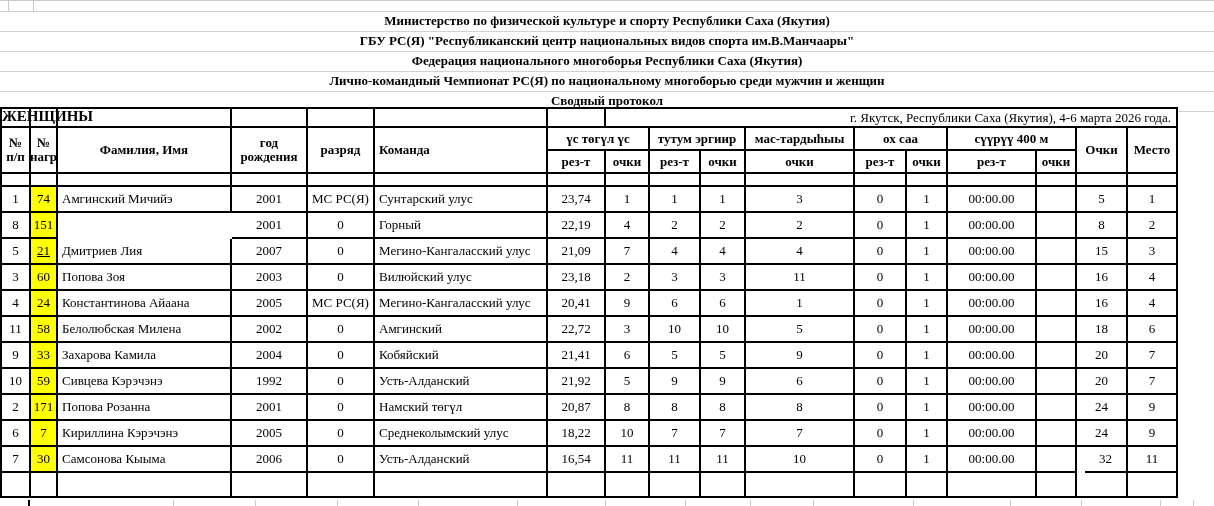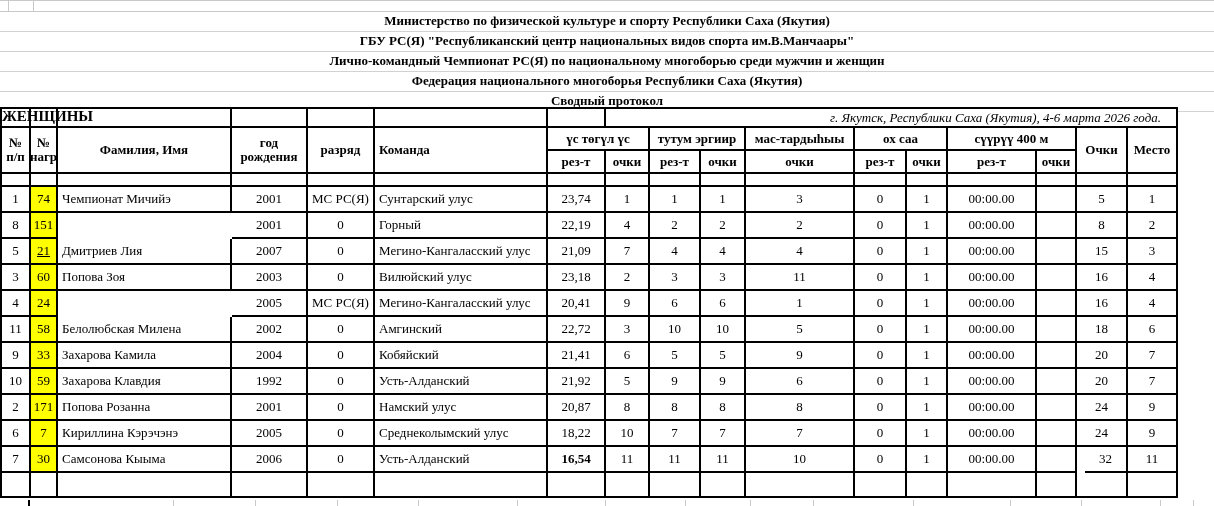--- a/index.html
+++ b/index.html
@@ -19,21 +19,21 @@
   
   #grid{position:absolute;left:0;top:107px;display:grid;
         grid-template-columns:29px 27px 174px 76px 67px 173px 58px 44px 51px 45px 109px 52px 41px 89px 40px 51px 50px;
         grid-template-rows:19px 23px 23px 13px repeat(11,26px) 25px;
         border-left:2px solid #000;border-top:2px solid #000;background:#fff;}
   .c{box-sizing:border-box;border-right:2px solid #000;border-bottom:2px solid #000;
      display:flex;align-items:center;justify-content:center;
      font-size:13px;line-height:1.05;overflow:visible;white-space:nowrap;}
   .hdr{font-weight:bold;text-align:center;white-space:pre-line;}
   .left{justify-content:flex-start;padding-left:4px;}
-  .right{justify-content:flex-end;padding-right:15px;font-style:italic;}
+  .right{justify-content:flex-end;padding-right:5px;}
   .bib{background:#ffff00;}
 
   
   #gender{position:absolute;left:2px;top:108px;z-index:3;font-weight:bold;font-size:15px;white-space:nowrap;}
 
   
   #botstrip{position:absolute;left:0;top:500px;width:1214px;height:6px;}
   .vgray2{position:absolute;top:0;width:1px;height:6px;background:#c9c9c9;}
   .vblack{position:absolute;top:0;width:2px;height:6px;background:#000;}
 </style>
@@ -43,22 +43,22 @@
 <div id="page">
 
   <div id="topstrip">
     <span class="vgray" style="left:8px"></span>
     <span class="vgray" style="left:33px"></span>
   </div>
 
   <div id="titles">
     <div class="title-row">Министерство по физической культуре и спорту Республики Саха (Якутия)</div>
     <div class="title-row">ГБУ РС(Я) "Республиканский центр национальных видов спорта им.В.Манчаары"</div>
+    <div class="title-row">Федерация национального многоборья Республики Саха (Якутия)</div>
     <div class="title-row">Лично-командный Чемпионат РС(Я) по национальному многоборью среди мужчин и женщин</div>
-    <div class="title-row">Федерация национального многоборья Республики Саха (Якутия)</div>
     <div class="title-row">Сводный протокол</div>
   </div>
 
   <div id="gender">ЖЕНЩИНЫ</div>
 
   <div id="grid">
 
     <div class="c" style="grid-area:1/1/2/2"></div>
     <div class="c" style="grid-area:1/2/2/3"></div>
     <div class="c" style="grid-area:1/3/2/4"></div>
@@ -106,21 +106,21 @@
       <div class="c" style="grid-area: 4 / 10;"></div>
       <div class="c" style="grid-area: 4 / 11;"></div>
       <div class="c" style="grid-area: 4 / 12;"></div>
       <div class="c" style="grid-area: 4 / 13;"></div>
       <div class="c" style="grid-area: 4 / 14;"></div>
       <div class="c" style="grid-area: 4 / 15;"></div>
       <div class="c" style="grid-area: 4 / 16;"></div>
       <div class="c" style="grid-area: 4 / 17;"></div>
       <div class="c" style="grid-area: 5 / 1;">1</div>
       <div class="c bib" style="grid-area: 5 / 2;">74</div>
-      <div class="c left" style="grid-area: 5 / 3;">Чемпионат Мичийэ</div>
+      <div class="c left" style="grid-area: 5 / 3;">Амгинский Мичийэ</div>
       <div class="c" style="grid-area: 5 / 4;">2001</div>
       <div class="c" style="grid-area: 5 / 5;">МС РС(Я)</div>
       <div class="c left" style="grid-area: 5 / 6;">Сунтарский улус</div>
       <div class="c" style="grid-area: 5 / 7;">23,74</div>
       <div class="c" style="grid-area: 5 / 8;">1</div>
       <div class="c" style="grid-area: 5 / 9;">1</div>
       <div class="c" style="grid-area: 5 / 10;">1</div>
       <div class="c" style="grid-area: 5 / 11;">3</div>
       <div class="c" style="grid-area: 5 / 12;">0</div>
       <div class="c" style="grid-area: 5 / 13;">1</div>
@@ -173,20 +173,21 @@
       <div class="c" style="grid-area: 8 / 10;">3</div>
       <div class="c" style="grid-area: 8 / 11;">11</div>
       <div class="c" style="grid-area: 8 / 12;">0</div>
       <div class="c" style="grid-area: 8 / 13;">1</div>
       <div class="c" style="grid-area: 8 / 14;">00:00.00</div>
       <div class="c" style="grid-area: 8 / 15;"></div>
       <div class="c" style="grid-area: 8 / 16;">16</div>
       <div class="c" style="grid-area: 8 / 17;">4</div>
       <div class="c" style="grid-area: 9 / 1;">4</div>
       <div class="c bib" style="grid-area: 9 / 2;">24</div>
+      <div class="c left" style="grid-area: 9 / 3;">Константинова Айаана</div>
       <div class="c" style="grid-area: 9 / 4;">2005</div>
       <div class="c" style="grid-area: 9 / 5;">МС РС(Я)</div>
       <div class="c left" style="grid-area: 9 / 6;">Мегино-Кангаласский улус</div>
       <div class="c" style="grid-area: 9 / 7;">20,41</div>
       <div class="c" style="grid-area: 9 / 8;">9</div>
       <div class="c" style="grid-area: 9 / 9;">6</div>
       <div class="c" style="grid-area: 9 / 10;">6</div>
       <div class="c" style="grid-area: 9 / 11;">1</div>
       <div class="c" style="grid-area: 9 / 12;">0</div>
       <div class="c" style="grid-area: 9 / 13;">1</div>
@@ -223,41 +224,41 @@
       <div class="c" style="grid-area: 11 / 10;">5</div>
       <div class="c" style="grid-area: 11 / 11;">9</div>
       <div class="c" style="grid-area: 11 / 12;">0</div>
       <div class="c" style="grid-area: 11 / 13;">1</div>
       <div class="c" style="grid-area: 11 / 14;">00:00.00</div>
       <div class="c" style="grid-area: 11 / 15;"></div>
       <div class="c" style="grid-area: 11 / 16;">20</div>
       <div class="c" style="grid-area: 11 / 17;">7</div>
       <div class="c" style="grid-area: 12 / 1;">10</div>
       <div class="c bib" style="grid-area: 12 / 2;">59</div>
-      <div class="c left" style="grid-area: 12 / 3;">Захарова Клавдия</div>
+      <div class="c left" style="grid-area: 12 / 3;">Сивцева Кэрэчэнэ</div>
       <div class="c" style="grid-area: 12 / 4;">1992</div>
       <div class="c" style="grid-area: 12 / 5;">0</div>
       <div class="c left" style="grid-area: 12 / 6;">Усть-Алданский</div>
       <div class="c" style="grid-area: 12 / 7;">21,92</div>
       <div class="c" style="grid-area: 12 / 8;">5</div>
       <div class="c" style="grid-area: 12 / 9;">9</div>
       <div class="c" style="grid-area: 12 / 10;">9</div>
       <div class="c" style="grid-area: 12 / 11;">6</div>
       <div class="c" style="grid-area: 12 / 12;">0</div>
       <div class="c" style="grid-area: 12 / 13;">1</div>
       <div class="c" style="grid-area: 12 / 14;">00:00.00</div>
       <div class="c" style="grid-area: 12 / 15;"></div>
       <div class="c" style="grid-area: 12 / 16;">20</div>
       <div class="c" style="grid-area: 12 / 17;">7</div>
       <div class="c" style="grid-area: 13 / 1;">2</div>
       <div class="c bib" style="grid-area: 13 / 2;">171</div>
       <div class="c left" style="grid-area: 13 / 3;">Попова Розанна</div>
       <div class="c" style="grid-area: 13 / 4;">2001</div>
       <div class="c" style="grid-area: 13 / 5;">0</div>
-      <div class="c left" style="grid-area: 13 / 6;">Намский улус</div>
+      <div class="c left" style="grid-area: 13 / 6;">Намский төгүл</div>
       <div class="c" style="grid-area: 13 / 7;">20,87</div>
       <div class="c" style="grid-area: 13 / 8;">8</div>
       <div class="c" style="grid-area: 13 / 9;">8</div>
       <div class="c" style="grid-area: 13 / 10;">8</div>
       <div class="c" style="grid-area: 13 / 11;">8</div>
       <div class="c" style="grid-area: 13 / 12;">0</div>
       <div class="c" style="grid-area: 13 / 13;">1</div>
       <div class="c" style="grid-area: 13 / 14;">00:00.00</div>
       <div class="c" style="grid-area: 13 / 15;"></div>
       <div class="c" style="grid-area: 13 / 16;">24</div>
@@ -278,21 +279,21 @@
       <div class="c" style="grid-area: 14 / 14;">00:00.00</div>
       <div class="c" style="grid-area: 14 / 15;"></div>
       <div class="c" style="grid-area: 14 / 16;">24</div>
       <div class="c" style="grid-area: 14 / 17;">9</div>
       <div class="c" style="grid-area: 15 / 1;">7</div>
       <div class="c bib" style="grid-area: 15 / 2;">30</div>
       <div class="c left" style="grid-area: 15 / 3;">Самсонова Кыыма</div>
       <div class="c" style="grid-area: 15 / 4;">2006</div>
       <div class="c" style="grid-area: 15 / 5;">0</div>
       <div class="c left" style="grid-area: 15 / 6;">Усть-Алданский</div>
-      <div class="c" style="grid-area: 15 / 7; font-weight: bold;">16,54</div>
+      <div class="c" style="grid-area: 15 / 7;">16,54</div>
       <div class="c" style="grid-area: 15 / 8;">11</div>
       <div class="c" style="grid-area: 15 / 9;">11</div>
       <div class="c" style="grid-area: 15 / 10;">11</div>
       <div class="c" style="grid-area: 15 / 11;">10</div>
       <div class="c" style="grid-area: 15 / 12;">0</div>
       <div class="c" style="grid-area: 15 / 13;">1</div>
       <div class="c" style="grid-area: 15 / 14;">00:00.00</div>
       <div class="c" style="grid-area: 15 / 15;"></div>
       <div class="c" style="grid-area: 15 / 16; margin-left: 8px;">32</div>
       <div class="c" style="grid-area: 15 / 17;">11</div>

